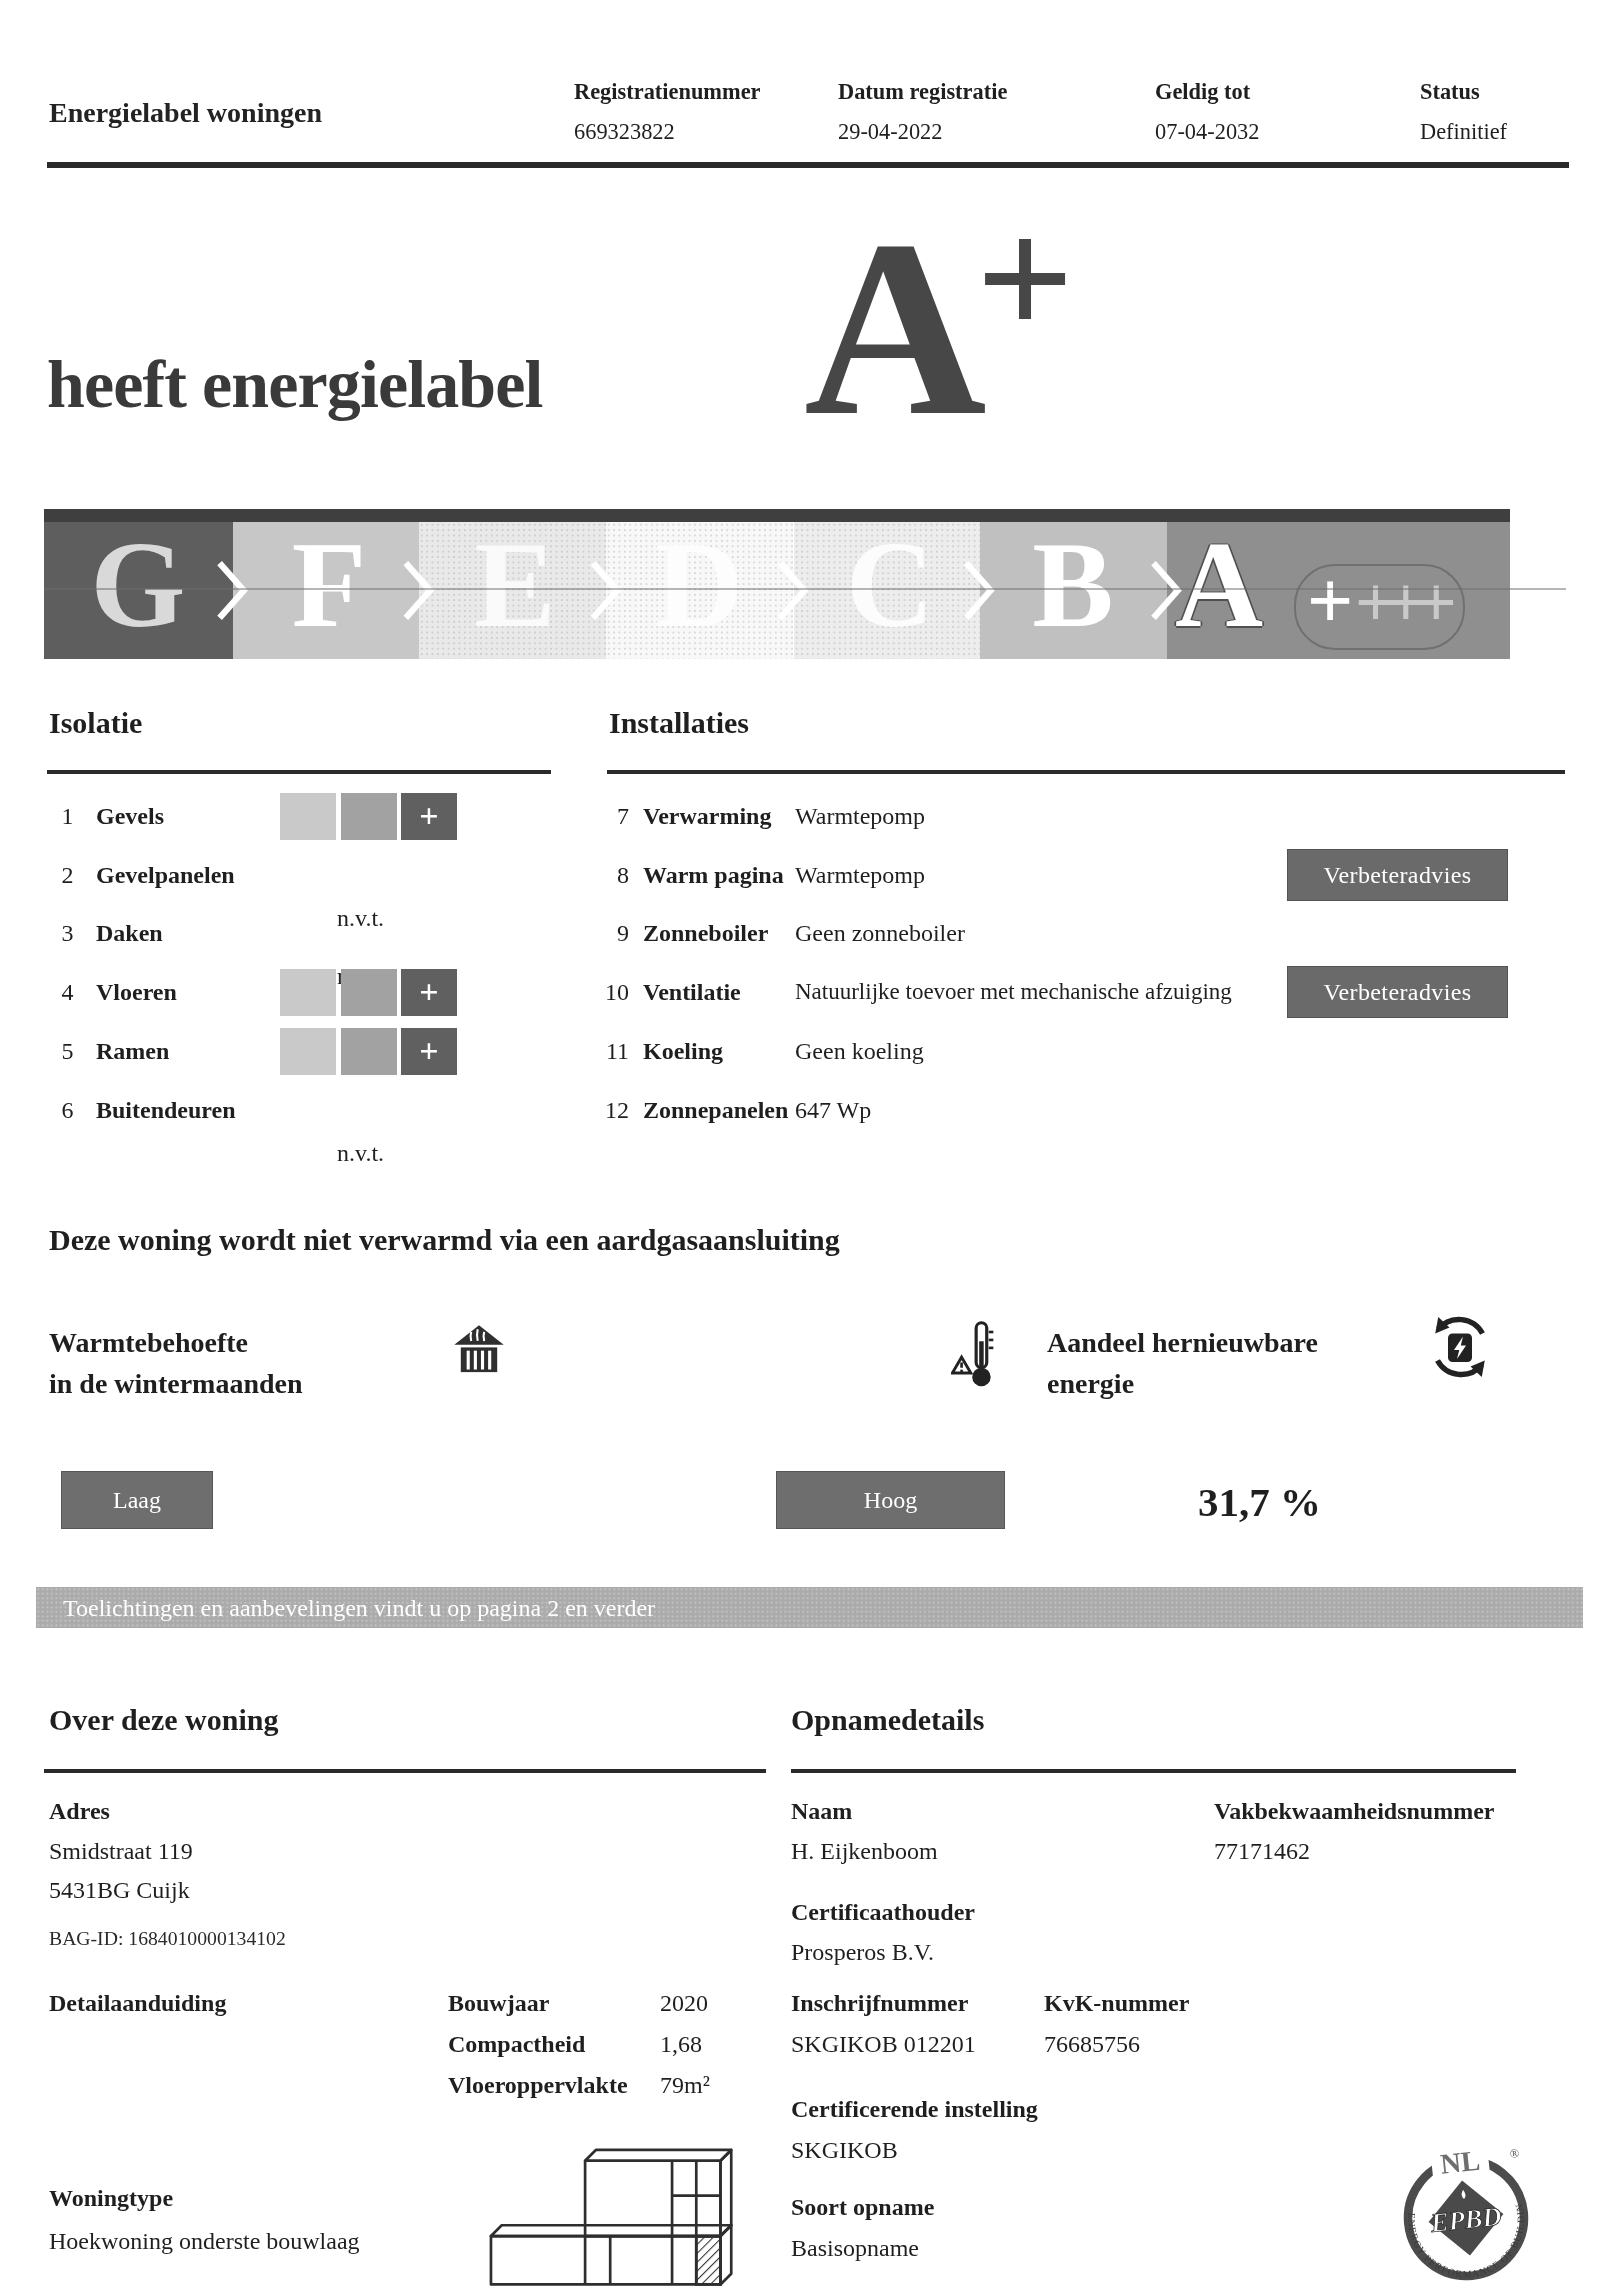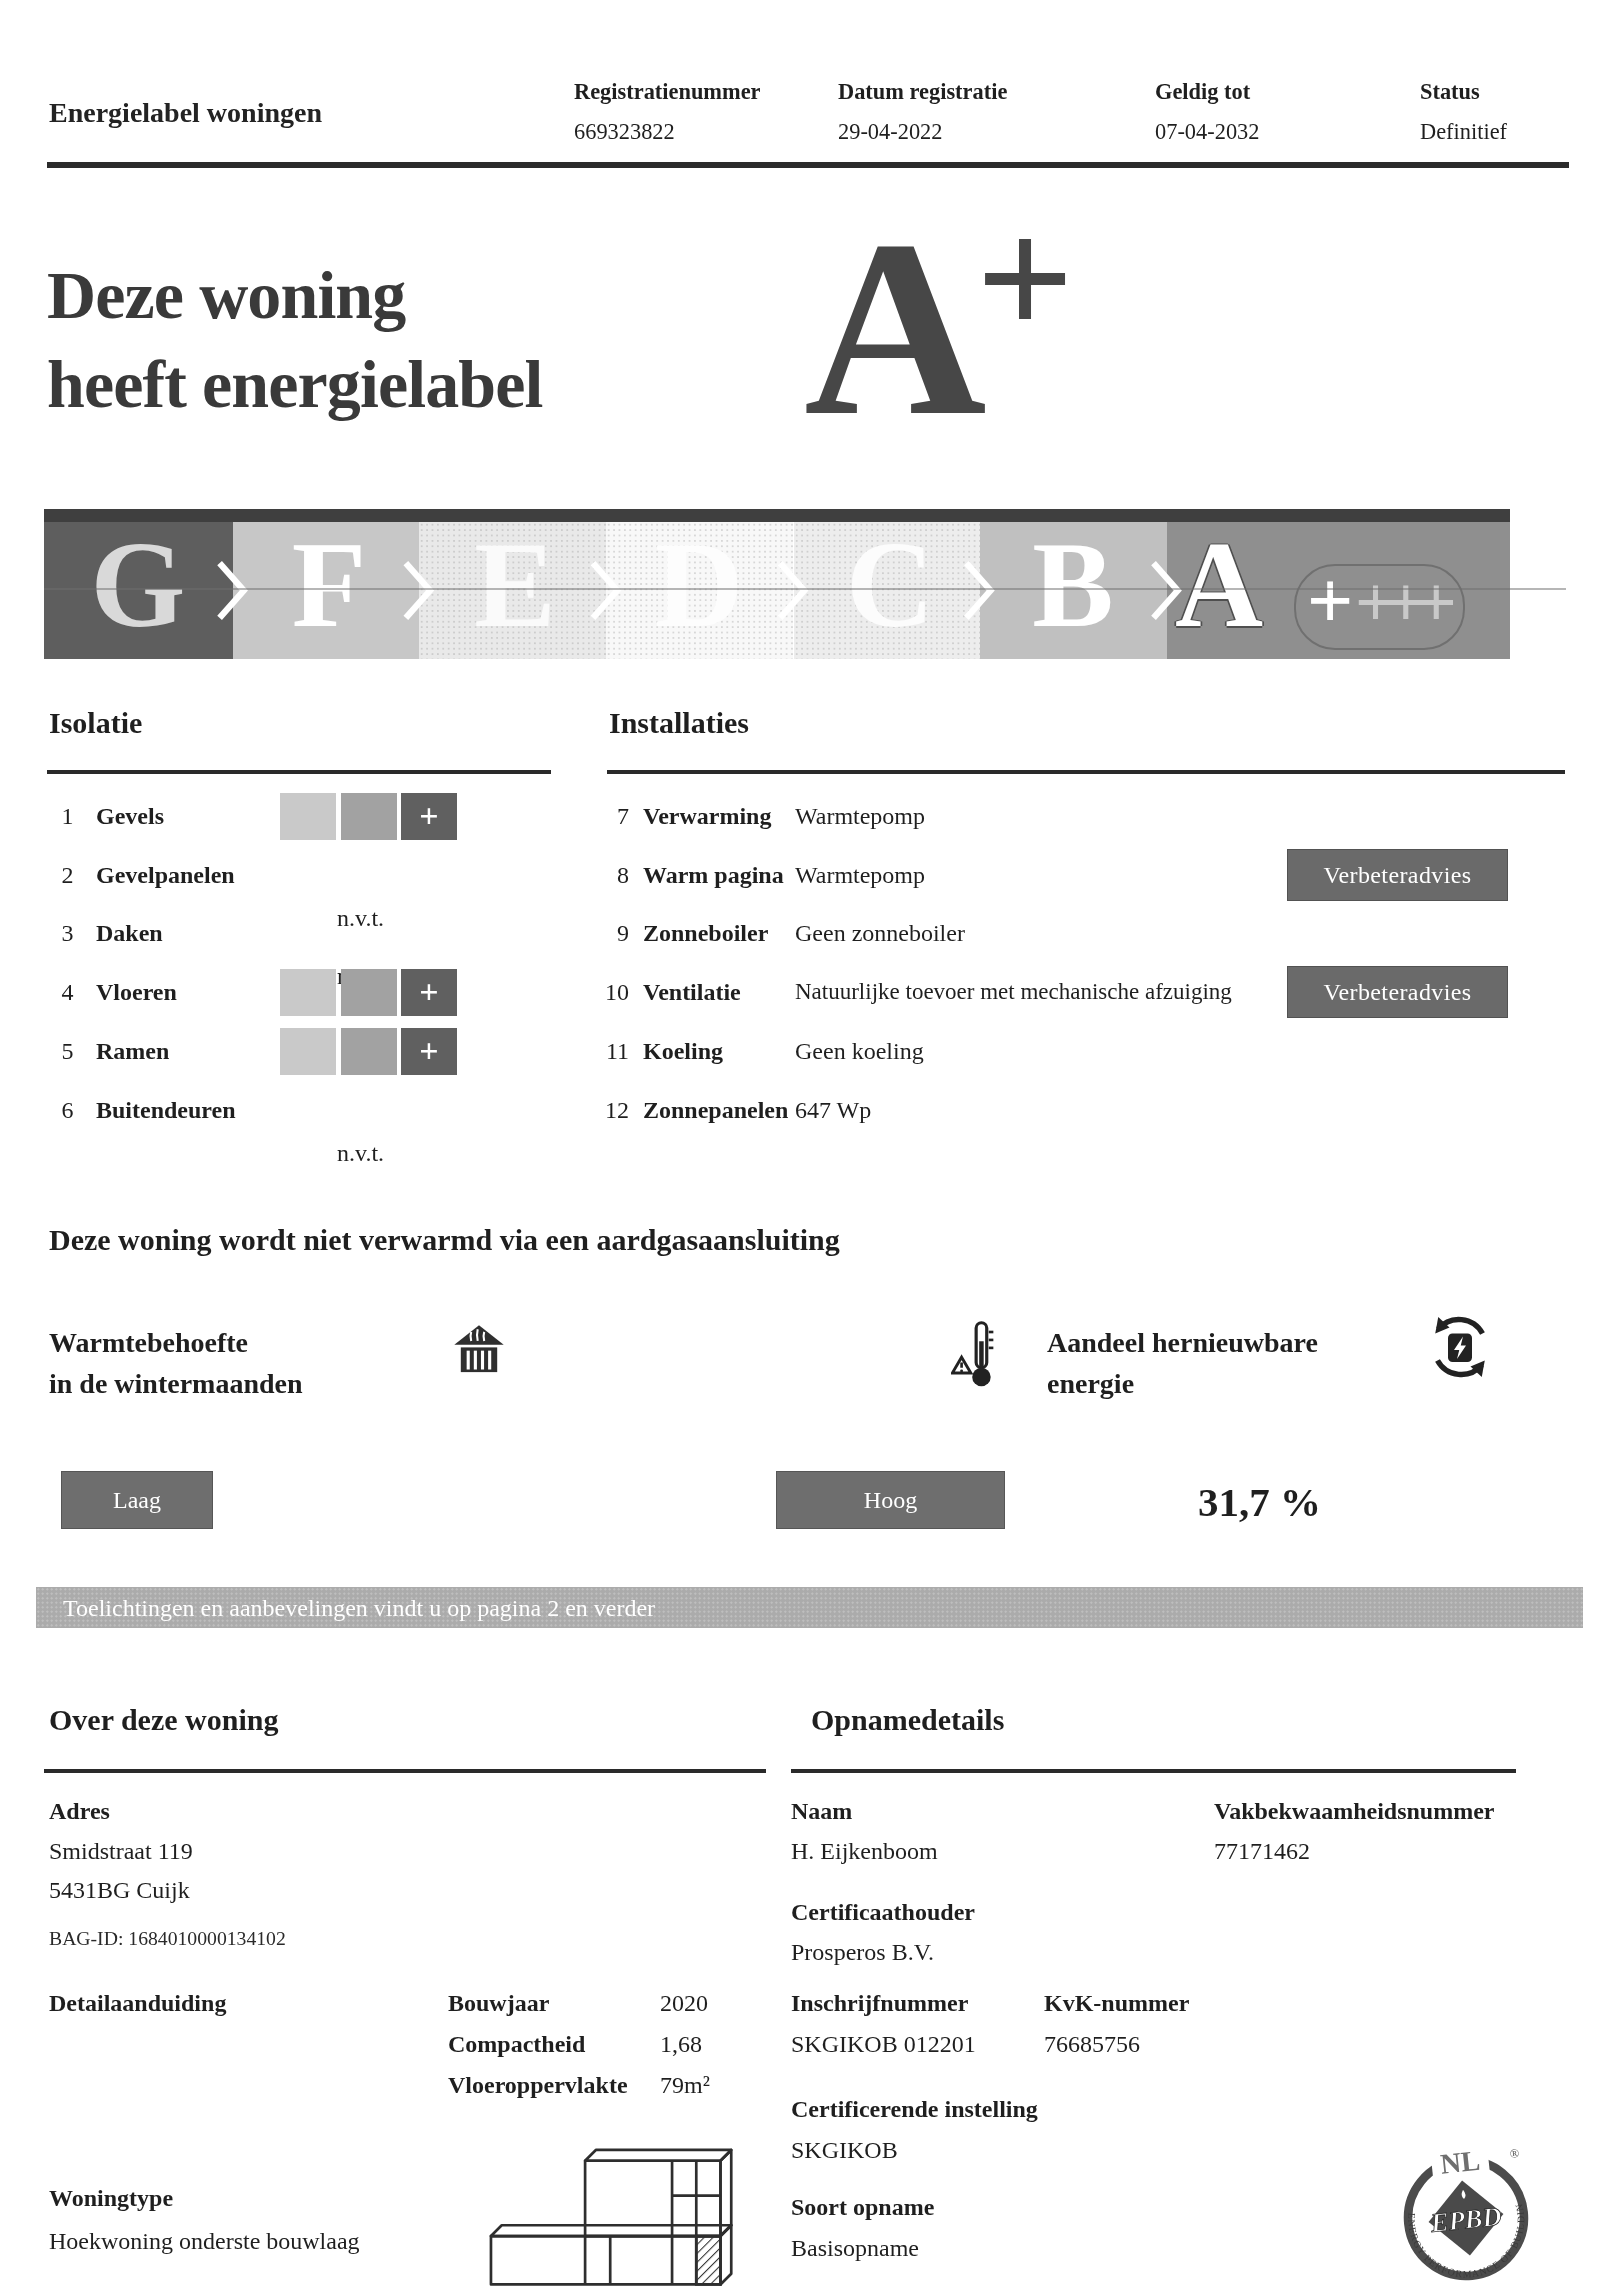--- a/index.html
+++ b/index.html
@@ -97,21 +97,21 @@
     <span class="lbl">Geldig tot</span>
     <span class="val">07-04-2032</span>
   </div>
   <div class="hdr-field hf3">
     <span class="lbl">Status</span>
     <span class="val">Definitief</span>
   </div>
   <div class="hdr-rule"></div>
 
   <div class="hero-title">
-    <span>Deze woning</span><br>
+    <br>
     <span>heeft energielabel</span>
   </div>
   <div class="hero-rating">
     <span class="rating-letter">A</span>
     <span class="rating-plus">+</span>
   </div>
 
   <div class="scalebar">
     <div class="topstrip"></div>
     <div class="pointer"></div>
@@ -320,21 +320,21 @@
       <rect x="10" y="98" width="256" height="54"></rect>
       <line x1="115" y1="98" x2="115" y2="152"></line>
       <line x1="143" y1="98" x2="143" y2="152"></line>
       <line x1="212" y1="98" x2="212" y2="152"></line>
       <line x1="239" y1="98" x2="239" y2="152"></line>
       <polygon points="266,98 278,86 278,140 266,152"></polygon>
     </g>
     <polygon points="239,98 266,98 266,152 239,152" fill="url(#hatch)" stroke="#2e2e2e" stroke-width="3"></polygon>
   </svg>
 
-  <div class="sec-h" style="left:791px;top:1703px;margin-left:20px;">Opnamedetails</div>
+  <div class="sec-h" style="left:791px;top:1703px;">Opnamedetails</div>
   <div class="rule" style="left:791px;top:1769px;width:725px;"></div>
 
   <span class="flabel" style="left:791px;top:1798px;">Naam</span>
   <span class="fval" style="left:791px;top:1838px;">H. Eijkenboom</span>
   <span class="flabel" style="left:1214px;top:1798px;">Vakbekwaamheidsnummer</span>
   <span class="fval" style="left:1214px;top:1838px;">77171462</span>
 
   <span class="flabel" style="left:791px;top:1899px;">Certificaathouder</span>
   <span class="fval" style="left:791px;top:1939px;">Prosperos B.V.</span>
 

